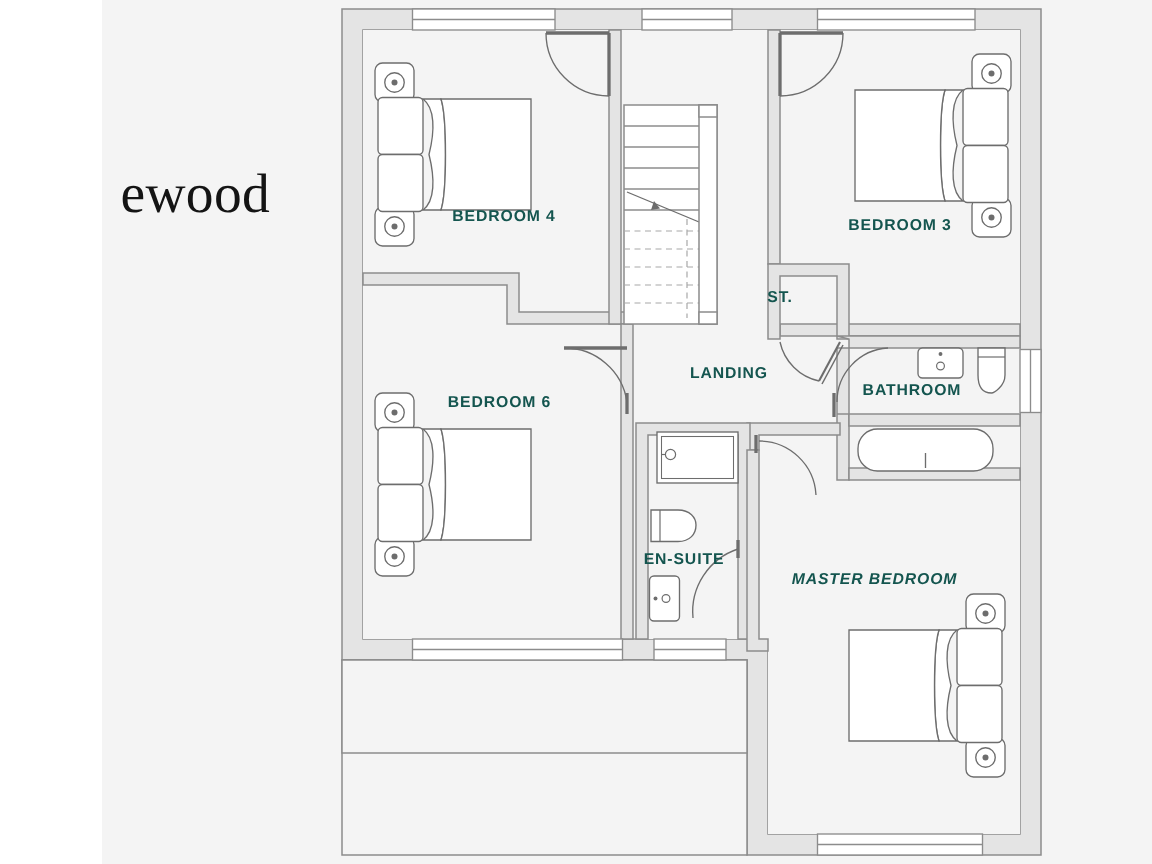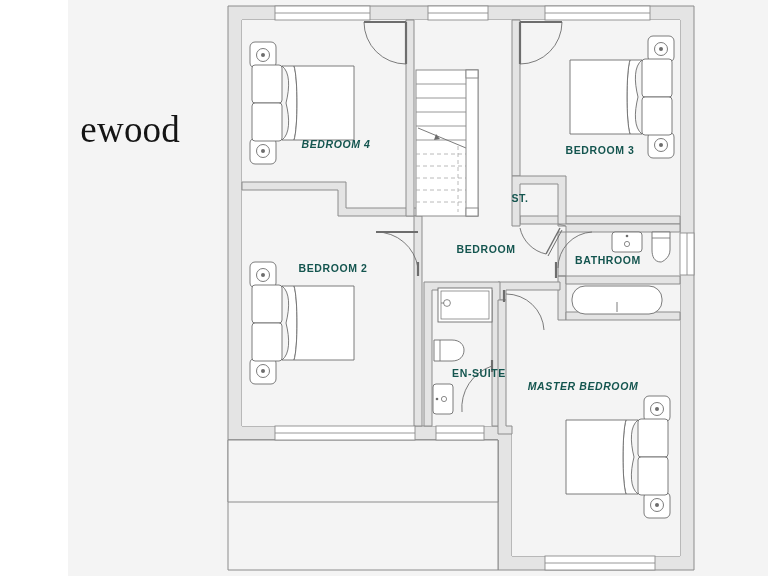--- a/index.html
+++ b/index.html
@@ -293,22 +293,22 @@
       <line x1="440" y1="340" x2="440" y2="361" stroke="#6d6d6d" stroke-width="0.8"></line>
     </g>
     <g>
       <rect x="433" y="384" width="20" height="30" rx="3" fill="#ffffff" stroke="#6d6d6d" stroke-width="0.9"></rect>
       <circle cx="444" cy="399" r="2.6" fill="none" stroke="#6d6d6d" stroke-width="0.8"></circle>
       <circle cx="437" cy="399" r="1.3" fill="#6d6d6d"></circle>
     </g>
 
   </svg>
 
-  <div class="rmlabel" style="left:336px; top:144px; transform:translate(-50%,-50%);font-style:italic;">BEDROOM 4</div>
+  <div class="rmlabel" style="left:336px; top:144px; transform:translate(-50%,-50%);">BEDROOM 4</div>
   <div class="rmlabel" style="left:600px; top:150px; transform:translate(-50%,-50%);text-align:right;">BEDROOM 3</div>
-  <div class="rmlabel" style="left:333px; top:268px; transform:translate(-50%,-50%);">BEDROOM 2</div>
-  <div class="rmlabel" style="left:486px; top:249px; transform:translate(-50%,-50%);">BEDROOM</div>
+  <div class="rmlabel" style="left:333px; top:268px; transform:translate(-50%,-50%);">BEDROOM 6</div>
+  <div class="rmlabel" style="left:486px; top:249px; transform:translate(-50%,-50%);">LANDING</div>
   <div class="rmlabel" style="left:520px; top:198px; transform:translate(-50%,-50%);">ST.</div>
   <div class="rmlabel" style="left:608px; top:260px; transform:translate(-50%,-50%);">BATHROOM</div>
-  <div class="rmlabel" style="left:459px; top:373px; transform:translate(-50%,-50%);padding-left:40px;">EN-SUITE</div>
+  <div class="rmlabel" style="left:436px; top:373px; transform:translate(-50%,-50%);padding-left:40px;">EN-SUITE</div>
   <div class="rmlabel" style="left:583px; top:386px; transform:translate(-50%,-50%);font-style:italic;">MASTER BEDROOM</div>
 
 </div>
 
 </body></html>

